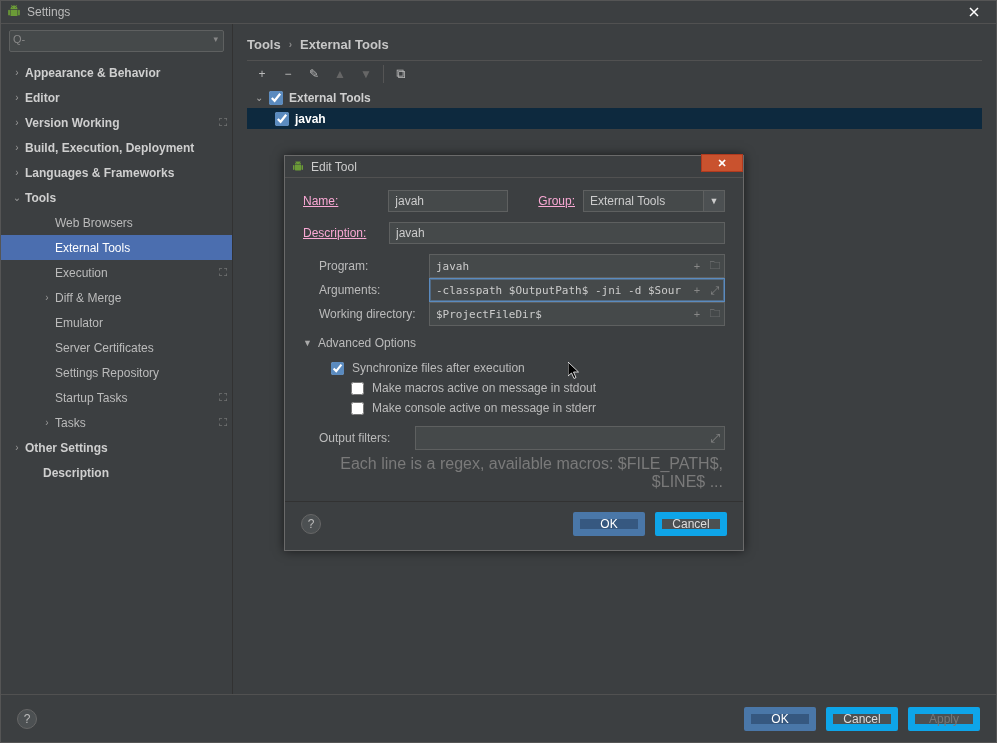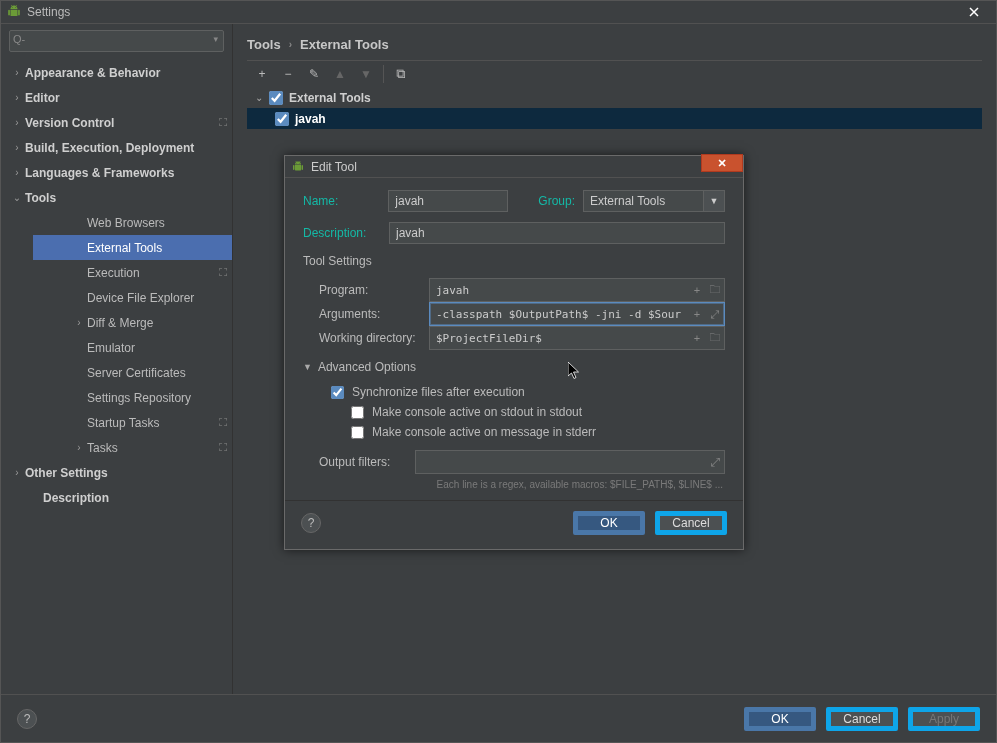--- a/index.html
+++ b/index.html
@@ -29,21 +29,21 @@
   .tree { flex: 1; overflow-y: auto; padding-top: 2px; }
   .tree-item { display: flex; align-items: center; height: 25px; padding-left: 10px; cursor: pointer; color: #bbb; }
   .tree-item .chev { width: 12px; color: #999; font-size: 10px; text-align: center; }
   .tree-item .lbl { flex: 1; padding-left: 2px; }
   .tree-item .ind-icon { width: 18px; color: #888; text-align: center; font-size: 11px; }
   .tree-item.bold .lbl { font-weight: 600; color: #cfcfcf; }
   .tree-item.sel { background: #4b6eaf; color: #fff; }
   .tree-item.sel .lbl { color: #fff; }
   .tree-item.ind1 { padding-left: 28px; }
   .tree-item.ind1 .chev { width: 12px; }
-  .tree-item.ind2 { padding-left: 40px; margin-left: 32px; }
+  .tree-item.ind2 { padding-left: 40px; }
 
   
   .right-panel { flex: 1; display: flex; flex-direction: column; padding: 10px 14px 0 14px; }
   .breadcrumb { height: 20px; display: flex; align-items: center; gap: 8px; color: #c7c7c7; font-size: 13px; font-weight: 600; }
   .bc-sep { color: #888; font-size: 10px; }
   .divider-h { height: 1px; background: #515151; margin-top: 6px; }
 
   .toolbar { height: 26px; display: flex; align-items: center; gap: 4px; padding: 2px 4px; }
   .tbtn { width: 22px; height: 22px; display: flex; align-items: center; justify-content: center; cursor: pointer; color: #bbb; }
   .tbtn.disabled { color: #666; cursor: default; }
@@ -60,21 +60,21 @@
   .tl-row.sel .lbl2 { color: #fff; }
 
   
   .overlay { position: absolute; left: 284px; top: 155px; width: 460px; background: #3c3f41; border: 1px solid #6a6a6a; box-shadow: 0 0 10px rgba(0,0,0,0.6); }
   .dlg-title { height: 22px; display: flex; align-items: center; padding: 0 0 0 6px; border-bottom: 1px solid #515151; gap: 6px; position: relative; }
   .dlg-title .dt-text { color: #ccc; font-size: 12px; }
   .dlg-close { position: absolute; right: 0; top: -2px; width: 42px; height: 18px; background: #c9522e; border: 1px solid #b03a1f; border-top-left-radius: 0; display: flex; align-items: center; justify-content: center; color: #fff; font-weight: bold; font-size: 11px; cursor: pointer; }
 
   .dlg-body { padding: 12px 18px 10px 18px; color: #bbb; }
   .form-row { display: flex; align-items: center; margin-bottom: 10px; gap: 8px; }
-  .form-lbl { width: 78px; color: #14b8a6; }
+  .form-lbl { width: 78px; color: #f9a8d4; text-decoration: underline; }
   .finput { background: #45494a; border: 1px solid #5e6060; color: #ccc; height: 22px; padding: 2px 6px; font-size: 12px; }
   .finput.name { width: 120px; }
   .finput.desc { flex: 1; }
   .gap-fx { flex: 1; }
   .group-lbl { margin-left: 22px; }
   .select-wrap { display: flex; align-items: center; }
   .finput.select { width: 120px; border-right: none; }
   .select-btn { width: 22px; height: 22px; background: #4c5052; border: 1px solid #5e6060; display: flex; align-items: center; justify-content: center; color: #ccc; cursor: pointer; }
   .select-btn .tri { font-size: 9px; }
 
@@ -89,25 +89,25 @@
   .adv-head { display: flex; align-items: center; gap: 6px; margin: 10px 0 8px 0; cursor: pointer; }
   .adv-head .tri2 { font-size: 9px; color: #aaa; }
   .opt-row { display: flex; align-items: center; gap: 8px; padding: 3px 0 3px 28px; }
   .opt-row input[type=checkbox] { width: 13px; height: 13px; }
   input[type=checkbox] { accent-color: #5b8bbf; }
 
   .filters-row { display: flex; align-items: center; gap: 8px; padding-left: 16px; margin-top: 8px; }
   .filters-row .flabel { width: 88px; }
   .filters-field { flex: 1; background: #45494a; border: 1px solid #5e6060; height: 24px; display: flex; align-items: center; justify-content: flex-end; padding-right: 4px; }
   .filters-field .exp { color: #888; cursor: pointer; }
-  .hint { text-align: right; color: #7a7a7a; font-size: 10px; margin-top: 5px; padding-right: 2px; }
+  .hint { text-align: right; color: #7a7a7a; font-size: 16px; margin-top: 5px; padding-right: 2px; }
 
   .dlg-footer { display: flex; align-items: center; padding: 10px 16px 14px 16px; border-top: 1px solid #323232; gap: 10px; }
   .help-round { width: 20px; height: 20px; border-radius: 50%; background: #4c5052; border: 1px solid #666; display: flex; align-items: center; justify-content: center; color: #bbb; cursor: pointer; font-size: 12px; }
-  .btn { min-width: 72px; height: 24px; display: flex; align-items: center; justify-content: center; border: 5px solid #0ea5e9; background: #4c5052; color: #ddd; cursor: pointer; border-radius: 2px; }
+  .btn { min-width: 72px; height: 24px; display: flex; align-items: center; justify-content: center; border: 7px solid #0ea5e9; background: #4c5052; color: #ddd; cursor: pointer; border-radius: 2px; }
   .btn.primary { background: #365880; border-color: #4a77a8; color: #fff; }
   .btn.disabled { color: #777; cursor: default; }
 
   .footer-outer { height: 48px; border-top: 1px solid #515151; display: flex; align-items: center; padding: 0 16px; gap: 10px; }
   .footer-outer .help-round { margin-right: auto; }
 
   .cursor-ptr { position: absolute; left: 568px; top: 362px; pointer-events: none; }
 </style>
 </head>
 <body>
@@ -146,21 +146,21 @@
             <div class="tree-item bold">
               <span class="chev">›</span>
               <span class="lbl">Appearance &amp; Behavior</span>
             </div>
             <div class="tree-item bold">
               <span class="chev">›</span>
               <span class="lbl">Editor</span>
             </div>
             <div class="tree-item bold">
               <span class="chev">›</span>
-              <span class="lbl">Version Control</span>
+              <span class="lbl">Version Working</span>
               <span class="ind-icon">⛶</span>
             </div>
             <div class="tree-item bold">
               <span class="chev">›</span>
               <span class="lbl">Build, Execution, Deployment</span>
             </div>
             <div class="tree-item bold">
               <span class="chev">›</span>
               <span class="lbl">Languages &amp; Frameworks</span>
             </div>
@@ -173,24 +173,20 @@
               <span class="lbl">Web Browsers</span>
             </div>
             <div class="tree-item sel ind2">
               <span class="chev"></span>
               <span class="lbl">External Tools</span>
             </div>
             <div class="tree-item ind2">
               <span class="chev"></span>
               <span class="lbl">Execution</span>
               <span class="ind-icon">⛶</span>
-            </div>
-            <div class="tree-item ind2">
-              <span class="chev"></span>
-              <span class="lbl">Device File Explorer</span>
             </div>
             <div class="tree-item ind2">
               <span class="chev">›</span>
               <span class="lbl">Diff &amp; Merge</span>
             </div>
             <div class="tree-item ind2">
               <span class="chev"></span>
               <span class="lbl">Emulator</span>
             </div>
             <div class="tree-item ind2">
@@ -281,21 +277,20 @@
         <div class="select-btn">
             <span class="tri">▼</span>
           </div>
       </div>
     </div>
     <div class="form-row">
       <span class="form-lbl">Description:</span>
       <input class="finput desc" value="javah" style="">
     </div>
 
-    <div class="section-lbl">Tool Settings</div>
 
     <div class="form-row2">
       <span class="form-lbl2">Program:</span>
       <div class="field-shell">
         <input value="javah" style="">
         <div class="micro-btn">+</div>
         <div class="micro-btn">🗀</div>
       </div>
     </div>
     <div class="form-row2">
@@ -318,21 +313,21 @@
     <div class="adv-head">
       <span class="tri2">▼</span>
       <span>Advanced Options</span>
     </div>
     <div class="opt-row">
       <input type="checkbox" checked="" style="">
       <span>Synchronize files after execution</span>
     </div>
     <div class="opt-row" style="padding-left:48px">
       <input type="checkbox" style="">
-      <span>Make console active on stdout in stdout</span>
+      <span>Make macros active on message in stdout</span>
     </div>
     <div class="opt-row" style="padding-left:48px">
       <input type="checkbox" style="">
       <span>Make console active on message in stderr</span>
     </div>
 
     <div class="filters-row">
       <span class="flabel">Output filters:</span>
       <div class="filters-field">
         <span class="exp">⤢</span>

